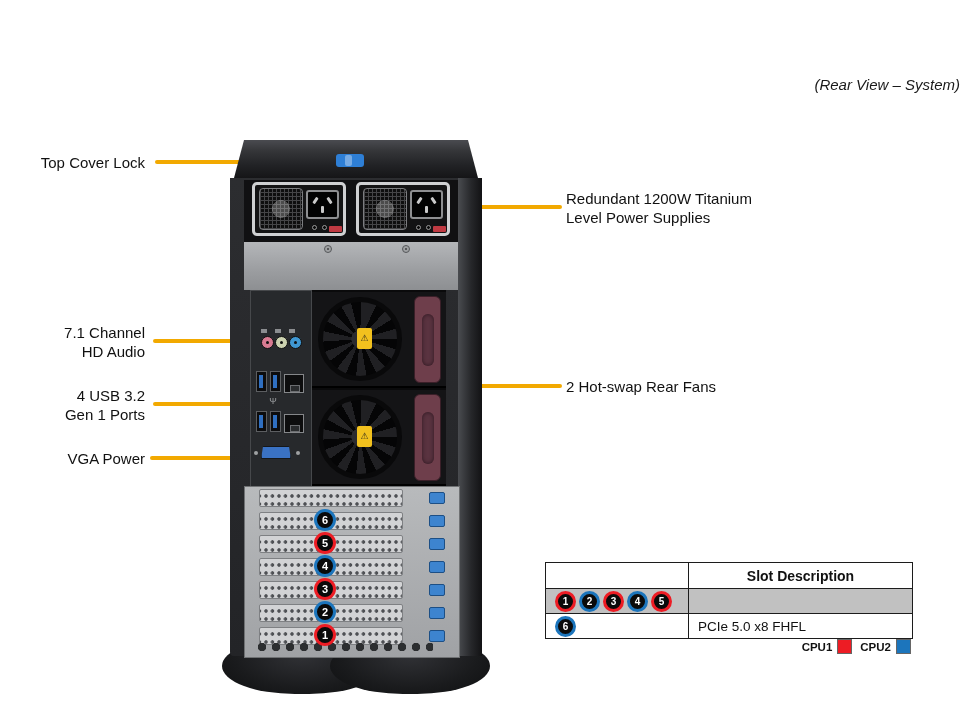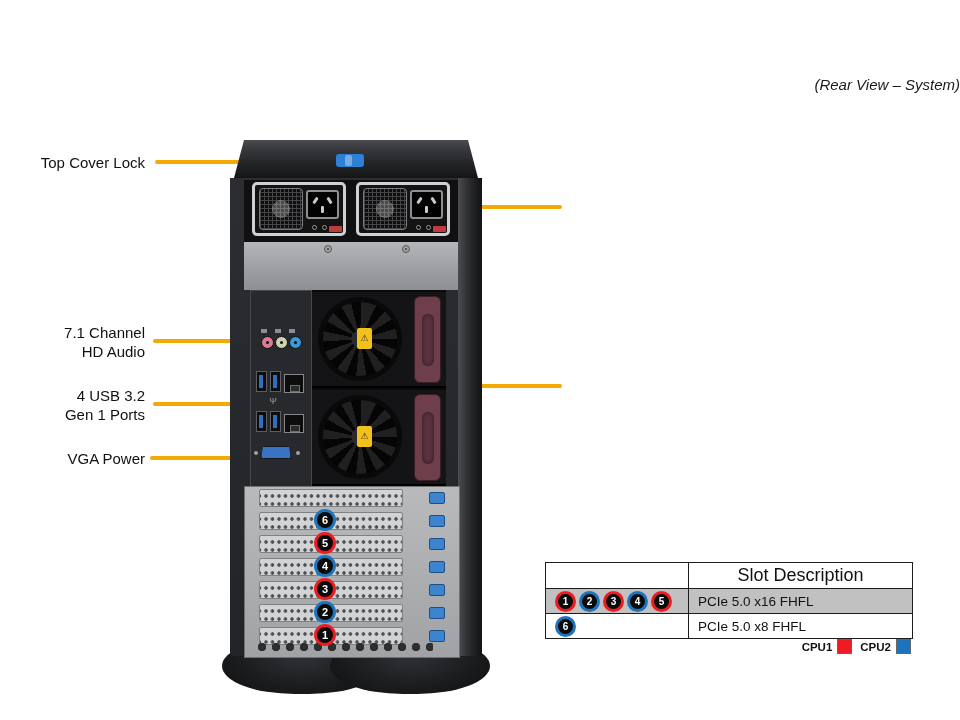--- a/index.html
+++ b/index.html
@@ -116,48 +116,53 @@
     background:#0a0a0a;color:#fff;display:flex;align-items:center;justify-content:center;
     font-size:11px;font-weight:bold;}
   .chassis-badge{position:absolute;left:86px;z-index:3;}
 
   
   #slot-table{position:absolute;left:545px;top:562px;width:366px;border:1px solid #1c1c1c;background:#fff;}
   .t-row{display:flex;height:25px;box-sizing:border-box;align-items:stretch;}
   .t-row + .t-row{border-top:1px solid #1c1c1c;}
   .t-c1{width:143px;border-right:1px solid #1c1c1c;display:flex;align-items:center;box-sizing:border-box;}
   .t-c2{flex:1;display:flex;align-items:center;box-sizing:border-box;font-size:13.5px;color:#111;padding-left:9px;}
-  .t-head .t-c2{justify-content:center;font-weight:normal;padding-left:0;font-size:18px;}
+  .t-head .t-c2{justify-content:center;font-weight:bold;padding-left:0;font-size:14px;}
   .badge-cells{display:flex;gap:3px;padding-left:9px;align-items:center;}
   .tbadge{box-sizing:border-box;width:21px;height:21px;border-radius:50%;border:3px solid #888;background:#0a0a0a;
     color:#fff;display:flex;align-items:center;justify-content:center;font-size:10px;font-weight:bold;}
 
   #legend{position:absolute;top:639px;right:49px;display:flex;align-items:center;font-size:11.5px;
     font-weight:bold;color:#111;}
   .leg-label{margin-right:5px;text-align:right;}
   .leg-swatch{width:13px;height:13px;border:1px solid #666;margin-right:8px;display:inline-block;}
   .leg-swatch:last-child{margin-right:0;}
 </style>
 </head>
 <body>
 
 <div id="page">
 
   <div class="page-title">(Rear View – System)</div>
 
   <div class="callout align-r" id="lbl-lock">Top Cover Lock</div>
+  <div class="callout" id="lbl-psu">
+    <div>Redundant 1200W Titanium</div>
+    <div>Level Power Supplies</div>
+  </div>
   <div class="callout align-r" id="lbl-audio">
     <div>7.1 Channel</div>
     <div>HD Audio</div>
   </div>
   <div class="callout align-r" id="lbl-usb">
     <div>4 USB 3.2</div>
     <div>Gen 1 Ports</div>
   </div>
   <div class="callout align-r" id="lbl-vga">VGA Power</div>
+  <div class="callout" id="lbl-fans">2 Hot-swap Rear Fans</div>
 
   <div class="cline" id="cl-lock" style="background: rgb(242, 169, 0);"></div>
   <div class="cline" id="cl-psu" style="background: rgb(242, 169, 0);"></div>
   <div class="cline" id="cl-audio" style="background: rgb(242, 169, 0);"></div>
   <div class="cline" id="cl-usb" style="background: rgb(242, 169, 0);"></div>
   <div class="cline" id="cl-vga" style="background: rgb(242, 169, 0);"></div>
   <div class="cline" id="cl-fans" style="background: rgb(242, 169, 0);"></div>
 
   <div id="server">
     <div class="foot" id="foot-l"></div>
@@ -291,21 +296,20 @@
               <span>3</span>
             </div>
           <div class="tbadge" style="border-color: rgb(28, 117, 188);">
               <span>4</span>
             </div>
           <div class="tbadge" style="border-color: rgb(237, 28, 36);">
               <span>5</span>
             </div>
         </div>
       </div>
-      <div class="t-c2">PCIe 5.0 x16 FHFL</div>
     </div>
     <div class="t-row">
       <div class="t-c1">
         <div class="badge-cells">
           <div class="tbadge" style="border-color: rgb(28, 117, 188);">
               <span>6</span>
             </div>
         </div>
       </div>
       <div class="t-c2">PCIe 5.0 x8 FHFL</div>

